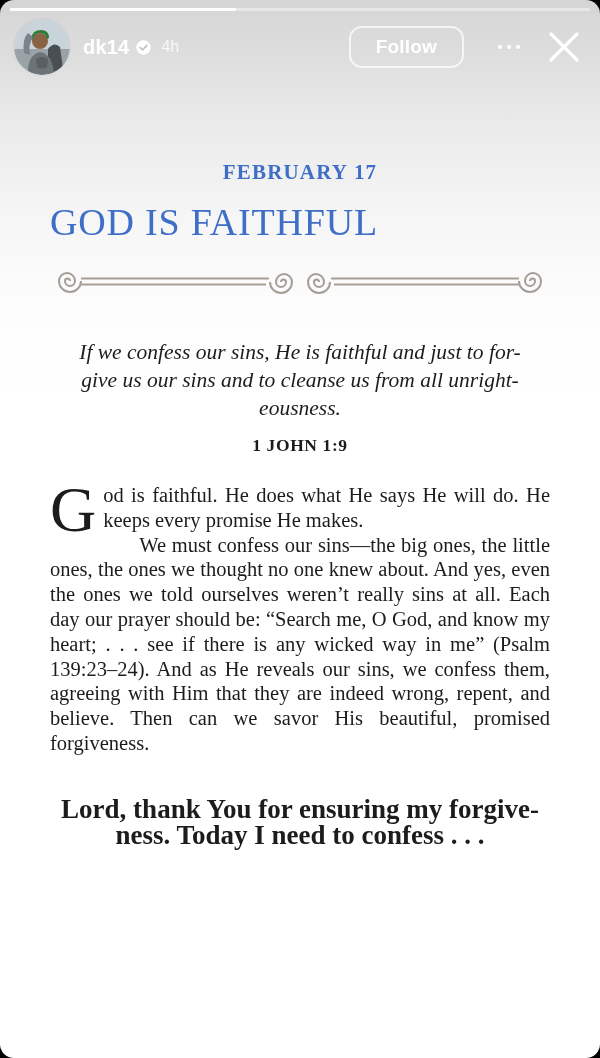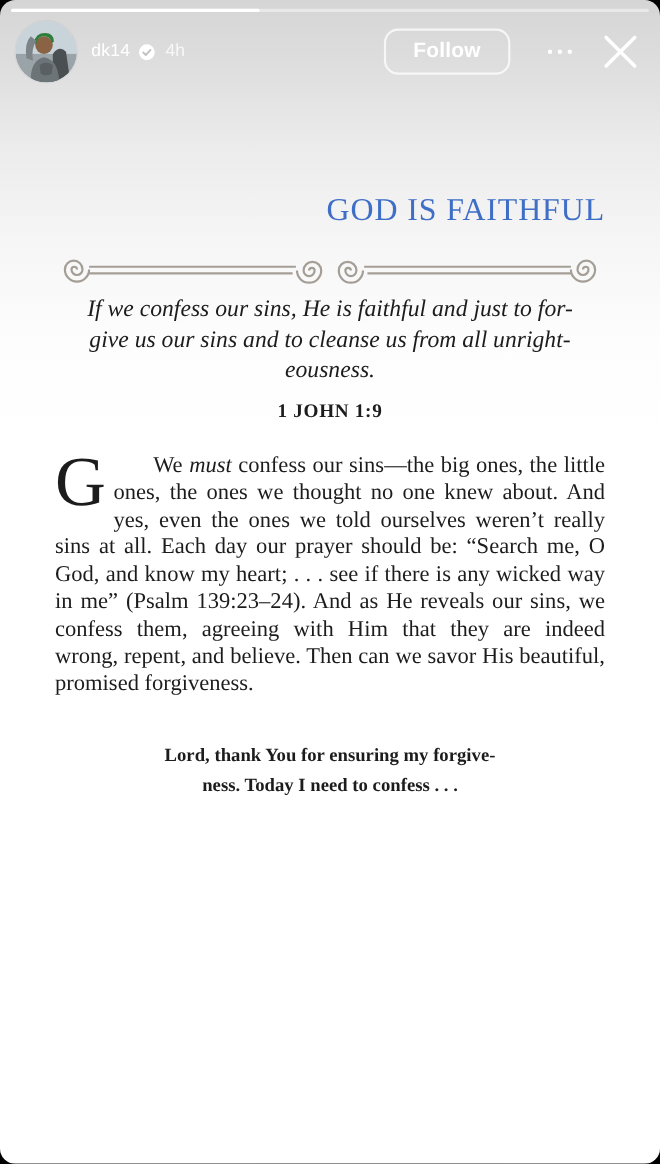--- a/index.html
+++ b/index.html
@@ -31,21 +31,21 @@
     position:absolute;top:19px;left:14px;right:18px;height:56px;
     display:flex;align-items:center;
   }
   .avatar{
     width:56px;height:56px;border-radius:50%;overflow:hidden;flex:0 0 auto;
     cursor:pointer;box-shadow:0 0 0 1px rgba(0,0,0,.04);
   }
   .avatar svg{display:block}
   .user-block{display:flex;align-items:center;margin-left:13px;gap:7px;}
   .username{
-    color:#fff;font-size:16px;font-weight:400;letter-spacing:.2px;cursor:pointer;
+    color:#fff;font-size:20px;font-weight:700;letter-spacing:.2px;cursor:pointer;
   }
   .verified{width:15px;height:15px;display:inline-block}
   .timestamp{color:rgba(255,255,255,.78);font-size:16px;margin-left:3px;}
   .spacer{flex:1}
   .follow-btn{
     background:transparent;border:2px solid rgba(255,255,255,.75);
     border-radius:13px;color:#fff;font-family:"Liberation Sans",sans-serif;
     font-size:19px;font-weight:600;padding:8px 25px;cursor:pointer;letter-spacing:.2px;
   }
   .more-btn{
@@ -63,52 +63,53 @@
     position:absolute;top:0;left:0;right:0;bottom:0;
     padding:160px 50px 0 50px;
     font-family:"Liberation Serif","DejaVu Serif",serif;
     color:var(--ink);
   }
   .date-heading{
     text-align:center;color:var(--accent);
     font-size:21px;font-weight:600;letter-spacing:1.2px;
   }
   .title-heading{
-    text-align:right;color:var(--accent);
-    font-size:29px;font-weight:500;letter-spacing:.8px;margin-top:15px;
+    text-align:left;color:var(--accent);
+    font-size:38px;font-weight:500;letter-spacing:.8px;margin-top:15px;
   }
   .divider{display:block;margin:20px auto 0 auto;}
   .quote{
-    text-align:center;font-style:italic;
+    margin-top:36px;text-align:center;font-style:italic;
     font-size:21.5px;line-height:28px;white-space:pre-line;font-weight:500;
   }
   .reference{
     margin-top:13px;text-align:center;font-size:17.5px;letter-spacing:.6px;font-weight:bold;
   }
   .body-text{
     margin-top:27px;font-size:20.5px;line-height:24.8px;text-align:justify;
   }
   .body-text p{margin:0}
   .dropcap{
     float:left;font-size:64px;line-height:50px;padding:2px 7px 0 0;
     font-family:"Liberation Serif","DejaVu Serif",serif;
   }
   .indent{text-indent:36px}
-  .it{font-style:italic}
+  .it{}
   .prayer{
     margin-top:40px;text-align:center;font-weight:700;
-    font-size:17px;line-height:26.5px;white-space:pre-line;
+    font-size:27px;line-height:26.5px;white-space:pre-line;
   }
 </style>
 </head>
 <body>
 
 <div class="story-card">
 
   <div class="page">
+    <div class="date-heading">FEBRUARY 17</div>
     <div class="title-heading">GOD IS FAITHFUL</div>
 
     <svg class="divider" width="500" height="38" viewBox="0 0 500 38">
       <defs>
         <path id="curl" d="M11,0 A11,11 0 0 1 -11,0 A8,8 0 0 1 5,0 A5,5 0 0 1 -5,0 A2.5,2.5 0 0 1 0,0" fill="none" stroke="#a59e96" stroke-width="2"></path>
       </defs>
       <g stroke="#a59e96" stroke-width="2">
         <line x1="31" y1="14.5" x2="219" y2="14.5"></line>
         <line x1="31" y1="20.5" x2="216" y2="20.5"></line>
         <line x1="281" y1="14.5" x2="469" y2="14.5"></line>
@@ -119,21 +120,21 @@
       <use href="#curl" transform="translate(269,18)"></use>
       <use href="#curl" transform="translate(480,17) scale(-1,1)"></use>
     </svg>
 
     <div class="quote">If we confess our sins, He is faithful and just to for-
 give us our sins and to cleanse us from all unright-
 eousness.</div>
     <div class="reference">1 JOHN 1:9</div>
 
     <div class="body-text">
-      <p><span class="dropcap">G</span></p>
+      <p><span class="dropcap">G</span><span>od is faithful. He does what He says He will do. He keeps every promise He makes.</span></p>
       <p class="indent"><span>We </span><span class="it">must</span><span> confess our sins—the big ones, the little ones, the ones we thought no one knew about. And yes, even the ones we told ourselves weren’t really sins at all. Each day our prayer should be: “Search me, O God, and know my heart; . . . see if there is any wicked way in me” (Psalm 139:23–24). And as He reveals our sins, we confess them, agreeing with Him that they are indeed wrong, repent, and believe. Then can we savor His beautiful, promised forgiveness.</span></p>
     </div>
 
     <div class="prayer">Lord, thank You for ensuring my forgive-
 ness. Today I need to confess . . .</div>
   </div>
 
   <div class="progress-track">
     <div class="progress-fill" style="width: 39%;"></div>
   </div>

